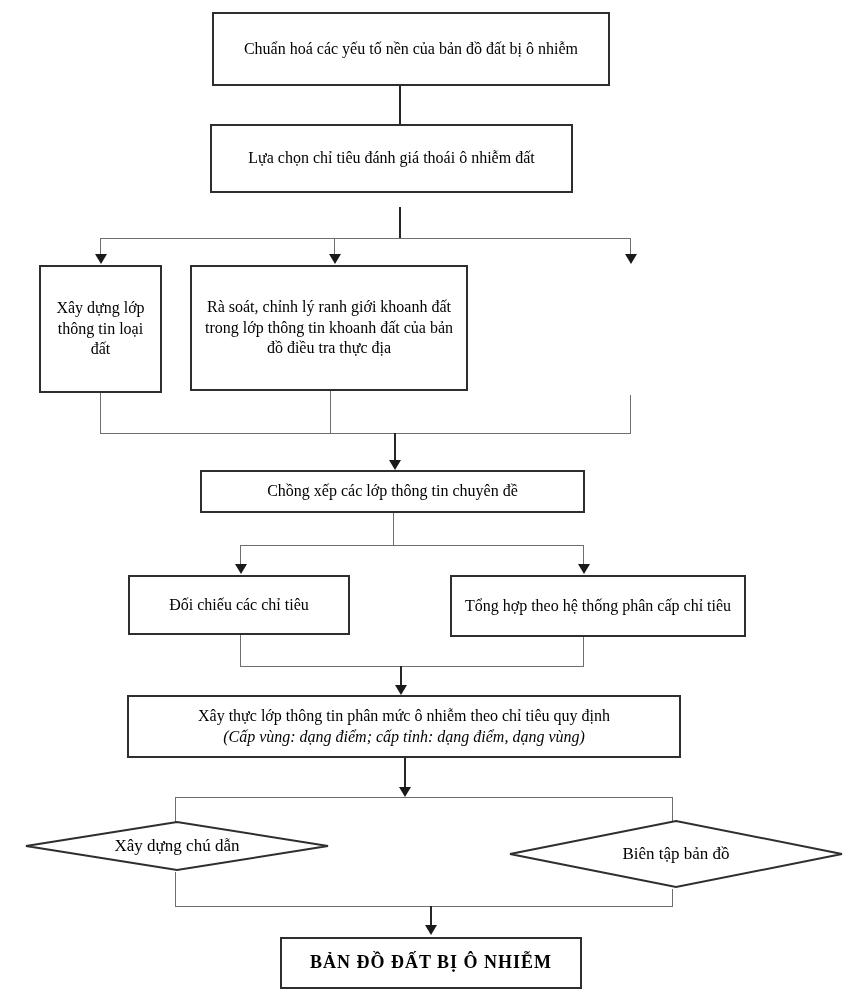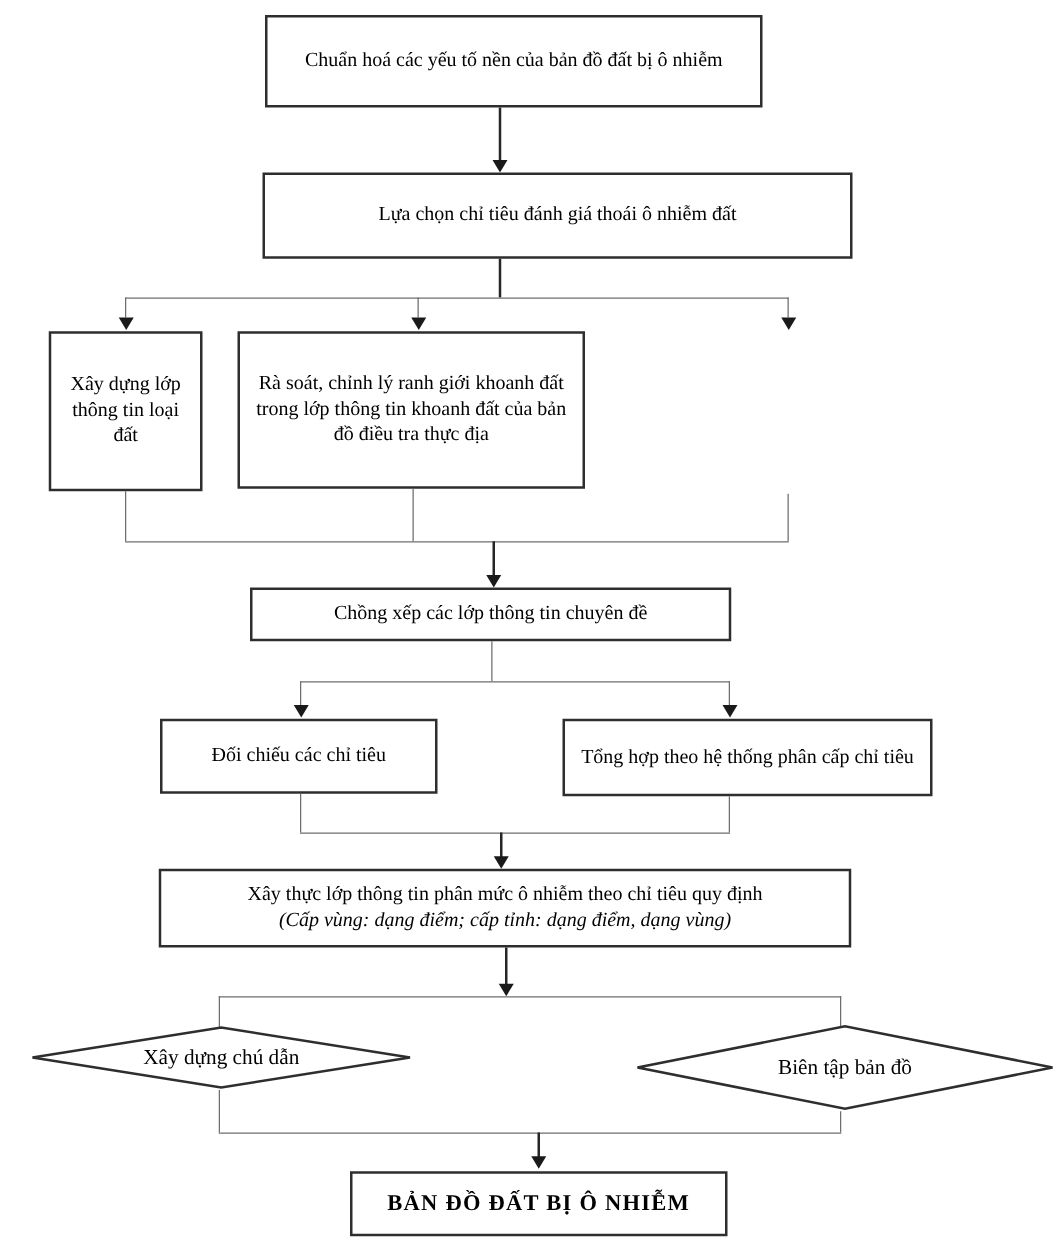--- a/index.html
+++ b/index.html
@@ -60,21 +60,21 @@
 
 <div class="canvas">
 
   <div class="node" style="left:212px; top:12px; width:398px; height:74px;">
     <span>Chuẩn hoá các yếu tố nền của bản đồ đất bị ô nhiễm</span>
   </div>
 
   <div class="stem" style="left:399px; top:86px; height:43px;"></div>
   <div class="arrow-down" style="left:394px; top:128px;"></div>
 
-  <div class="node" style="left:210px; top:138px; width:472px; height:69px;text-align:right;">
+  <div class="node" style="left:210px; top:124px; width:363px; height:69px;text-align:right;">
     <span>Lựa chọn chỉ tiêu đánh giá thoái ô nhiễm đất</span>
   </div>
 
   <div class="stem" style="left:399px; top:207px; height:31px;"></div>
   <div class="hline" style="left:100px; top:238px; width:531px;"></div>
   <div class="vline" style="left:100px; top:238px; height:16px;"></div>
   <div class="arrow-down" style="left:95px; top:254px;"></div>
   <div class="vline" style="left:334px; top:238px; height:16px;"></div>
   <div class="arrow-down" style="left:329px; top:254px;"></div>
   <div class="vline" style="left:630px; top:238px; height:16px;"></div>

